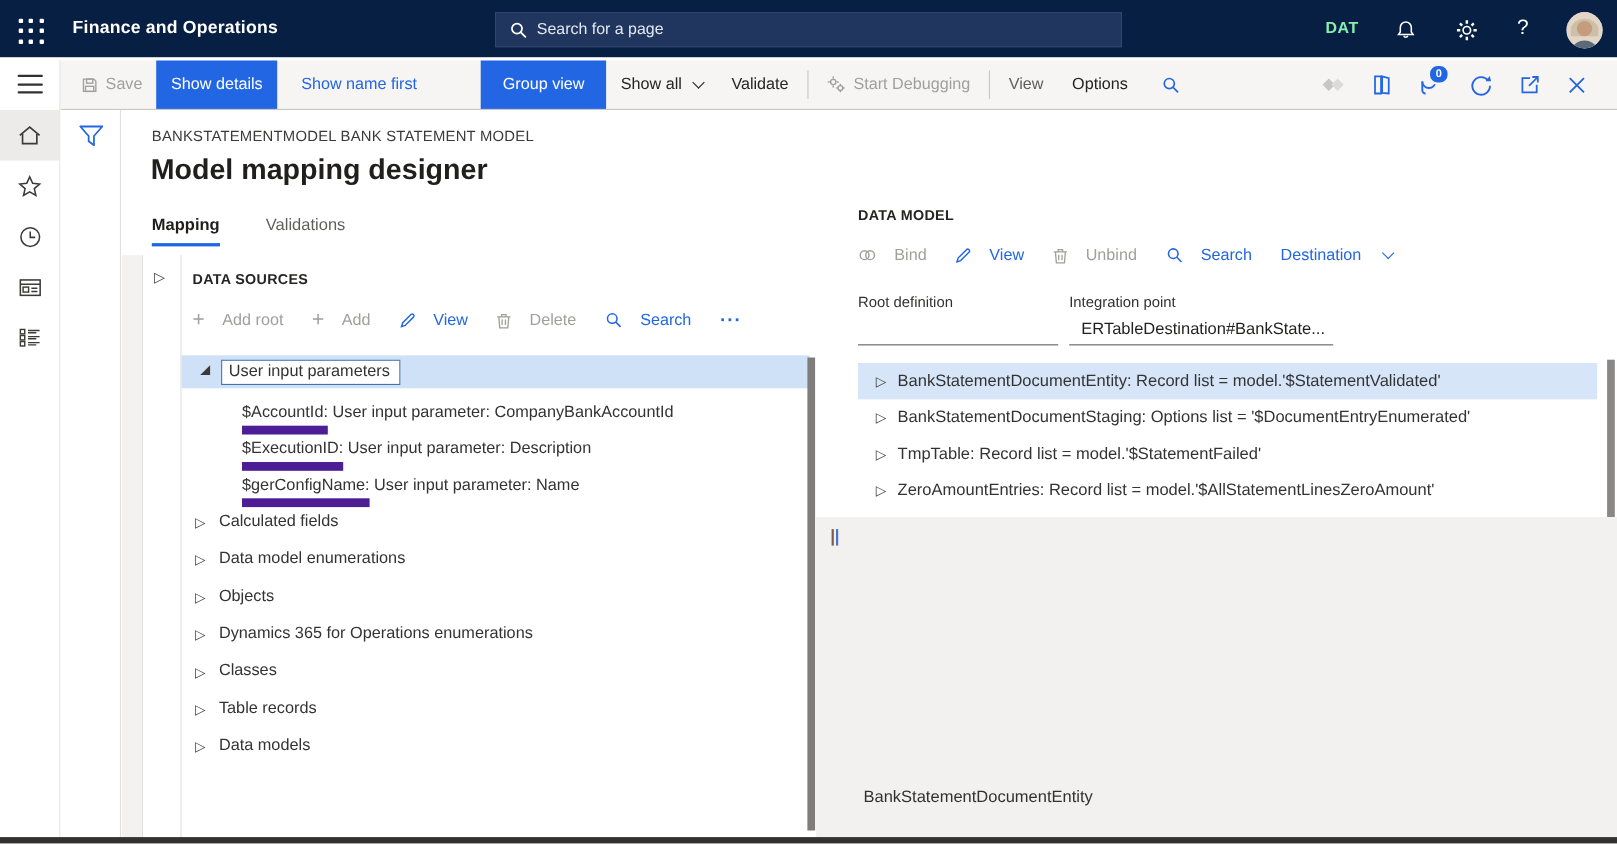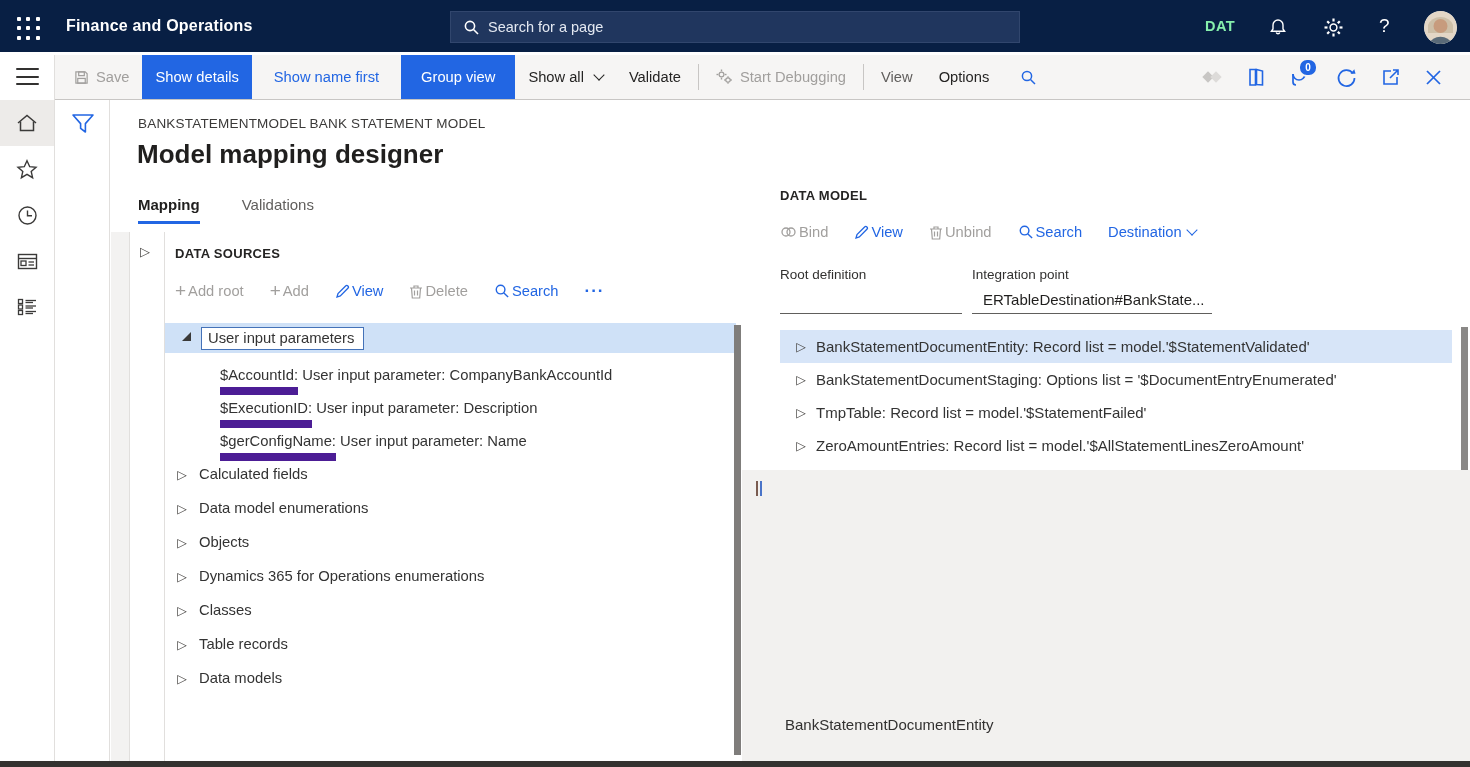--- a/index.html
+++ b/index.html
@@ -54,21 +54,21 @@
   .tab{padding-bottom:8px;color:#605e5c;}
   .tab.active{color:#201f1e;font-weight:bold;border-bottom:3px solid #2266E3;}
 
   
   .gutter-strip{position:absolute;left:111px;top:232px;width:18px;height:530px;background:#f3f2f1;}
   .gutter-col{position:absolute;left:129px;top:232px;width:36px;height:530px;background:#fff;
               border-left:1px solid #e1dfdd;border-right:1px solid #e1dfdd;box-sizing:border-box;}
   .gutter-arrow{position:absolute;left:10px;top:12px;color:#484644;font-size:13px;}
   .ds-header{position:absolute;left:175px;top:246px;font-size:13px;font-weight:bold;color:#252423;letter-spacing:.3px;}
   .ds-toolbar{position:absolute;left:175px;top:281px;display:flex;align-items:center;gap:26px;font-size:14.7px;}
-  .tbar-item{display:flex;align-items:center;gap:2px;}
+  .tbar-item{display:flex;align-items:center;gap:16px;}
   .tbar-blue{color:#2266E3;}
   .tbar-gray{color:#a19f9d;}
   .plus{font-size:19px;font-weight:normal;line-height:14px;}
   .dots{font-size:17px;font-weight:bold;letter-spacing:1px;color:#2266E3;}
 
   .ds-tree{position:absolute;left:165px;top:323px;width:571px;}
   .tree-row{display:flex;align-items:center;height:34px;font-size:14.8px;color:#333;}
   .tree-row.selected{background:#cfe1f7;height:30px;margin-bottom:5px;}
   .tree-row .twisty{width:34px;text-align:center;color:#484644;font-size:12.5px;flex:0 0 34px;}
   .tree-row.child{padding-left:55px;height:33px;}
@@ -169,21 +169,21 @@
         <rect x="4" y="9" width="8" height="5" fill="none" stroke="#a19f9d" stroke-width="1.3"></rect>
       </svg>
       <span>Save</span>
     </div>
     <div class="ab-item ab-blue">
       <span>Show details</span>
     </div>
     <div class="ab-item ab-link" style="padding:0 22px;">
       <span>Show name first</span>
     </div>
-    <div class="ab-item ab-blue" style="padding:0 20px;">
+    <div class="ab-item ab-blue" style="padding:0 20px;margin-left:36px;">
       <span>Group view</span>
     </div>
     <div class="ab-item ab-dark">
       <span>Show all</span>
         <span class="chev"></span>
     </div>
     <div class="ab-item ab-dark">
       <span>Validate</span>
     </div>
     <div class="ab-sep"></div>

